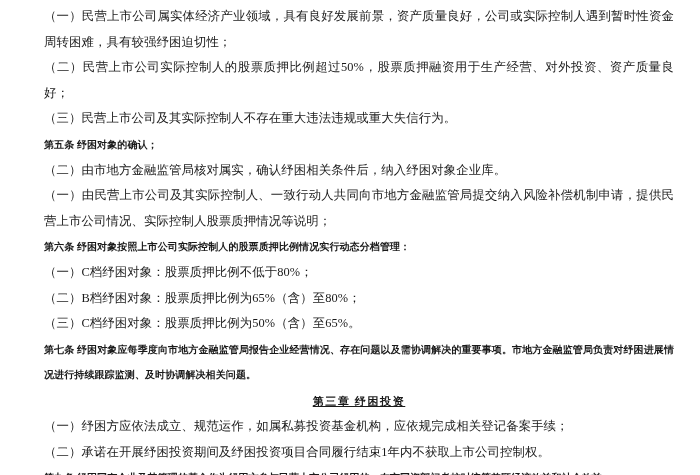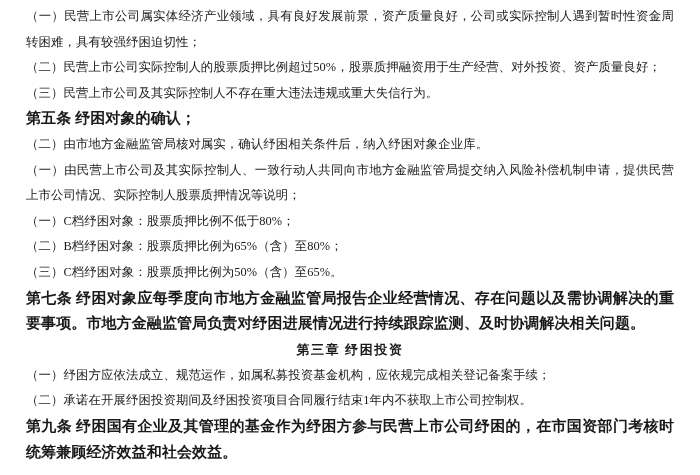--- a/index.html
+++ b/index.html
@@ -12,59 +12,61 @@
     background: #ffffff;
     font-family: "Liberation Serif", "DejaVu Serif", serif;
     color: #1a1a1a;
     overflow: hidden;
   }
   .page {
     position: relative;
     width: 700px;
     height: 469px;
     box-sizing: border-box;
-    padding: 4px 26px 0 26px;
+    padding: 4px 26px 0 44px;
   }
   .para {
     font-size: 12.4px;
     line-height: 25.6px;
     text-align: justify;
     text-justify: inter-ideograph;
     margin: 0;
     letter-spacing: 0.1px;
     white-space: pre-wrap;
   }
   .heading {
     font-weight: bold;
-    font-size: 15px;
+    font-size: 10px;
     line-height: 25.6px;
     margin: 0;
     text-align: justify;
     letter-spacing: 0.1px;
   }
   .chapter {
     font-weight: bold;
-    font-size: 13px;
+    font-size: 11px;
     line-height: 26px;
     margin: 0;
     text-align: center;
     letter-spacing: 1.6px;
+    text-decoration: underline;
   }
 </style>
 </head>
 <body>
 
 <div class="page">
 
   <p class="para">（一）民营上市公司属实体经济产业领域，具有良好发展前景，资产质量良好，公司或实际控制人遇到暂时性资金周转困难，具有较强纾困迫切性；</p>
   <p class="para">（二）民营上市公司实际控制人的股票质押比例超过50%，股票质押融资用于生产经营、对外投资、资产质量良好；</p>
   <p class="para">（三）民营上市公司及其实际控制人不存在重大违法违规或重大失信行为。</p>
   <p class="heading">第五条 纾困对象的确认；</p>
   <p class="para">（二）由市地方金融监管局核对属实，确认纾困相关条件后，纳入纾困对象企业库。</p>
   <p class="para">（一）由民营上市公司及其实际控制人、一致行动人共同向市地方金融监管局提交纳入风险补偿机制申请，提供民营上市公司情况、实际控制人股票质押情况等说明；</p>
+  <p class="heading">第六条 纾困对象按照上市公司实际控制人的股票质押比例情况实行动态分档管理：</p>
   <p class="para">（一）C档纾困对象：股票质押比例不低于80%；</p>
   <p class="para">（二）B档纾困对象：股票质押比例为65%（含）至80%；</p>
   <p class="para">（三）C档纾困对象：股票质押比例为50%（含）至65%。</p>
   <p class="heading">第七条 纾困对象应每季度向市地方金融监管局报告企业经营情况、存在问题以及需协调解决的重要事项。市地方金融监管局负责对纾困进展情况进行持续跟踪监测、及时协调解决相关问题。</p>
   <p class="chapter">第三章 纾困投资</p>
   <p class="para">（一）纾困方应依法成立、规范运作，如属私募投资基金机构，应依规完成相关登记备案手续；</p>
   <p class="para">（二）承诺在开展纾困投资期间及纾困投资项目合同履行结束1年内不获取上市公司控制权。</p>
   <p class="heading">第九条 纾困国有企业及其管理的基金作为纾困方参与民营上市公司纾困的，在市国资部门考核时统筹兼顾经济效益和社会效益。</p>
 
 </div>

